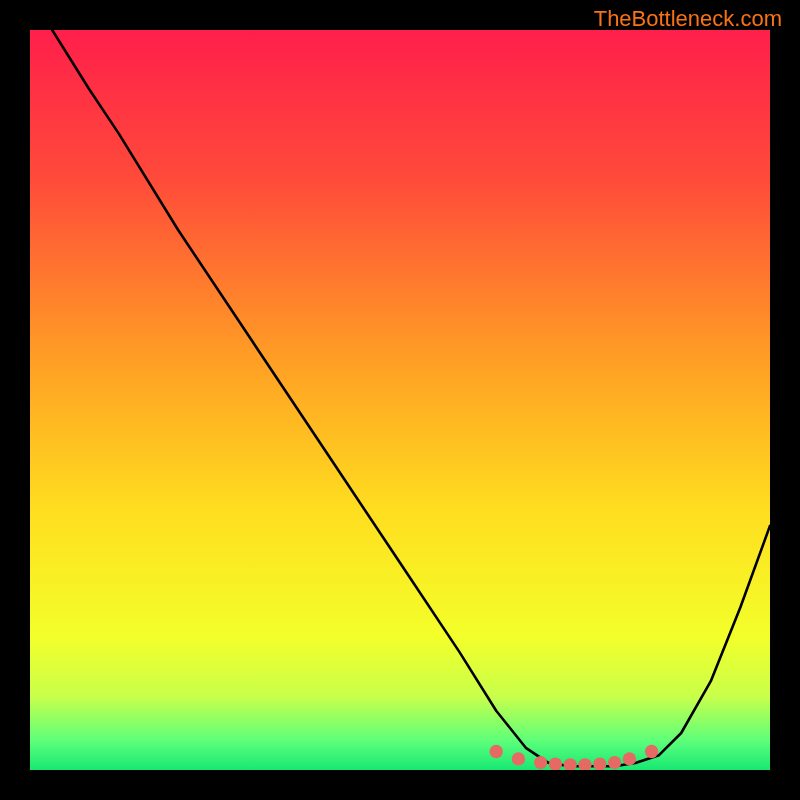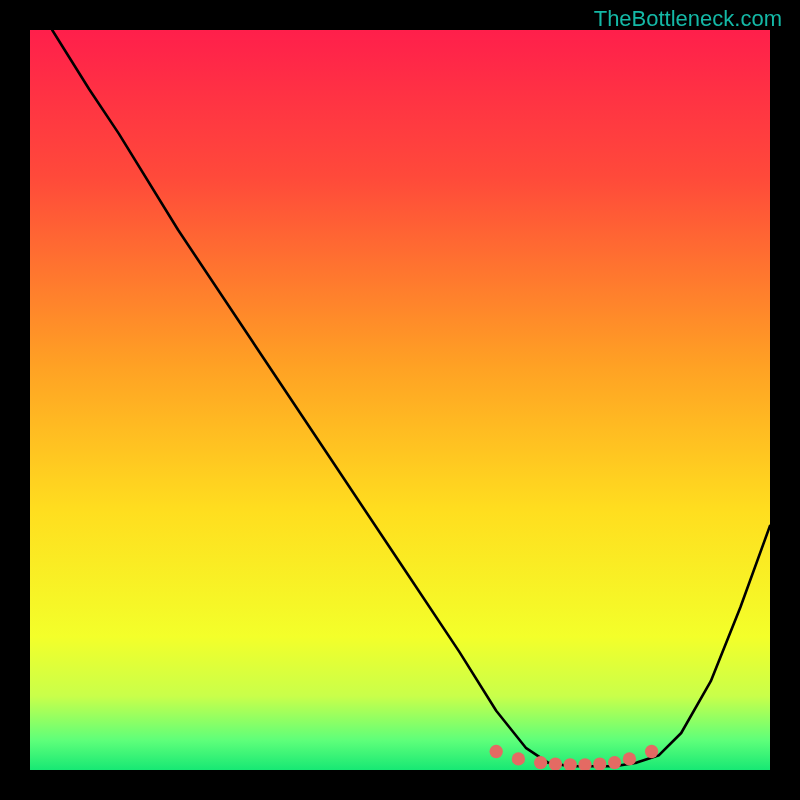--- a/index.html
+++ b/index.html
@@ -8,21 +8,21 @@
     width: 800px;
     height: 800px;
     background: #000;
     position: relative;
     font-family: Arial, sans-serif;
   }
   .watermark {
     position: absolute;
     top: 6px;
     right: 18px;
-    color: #14b8a6;
+    color: #f97316;
     font-size: 22px;
     font-weight: 500;
     z-index: 10;
   }
   .plot-area {
     position: absolute;
     left: 30px;
     top: 30px;
     width: 740px;
     height: 740px;

